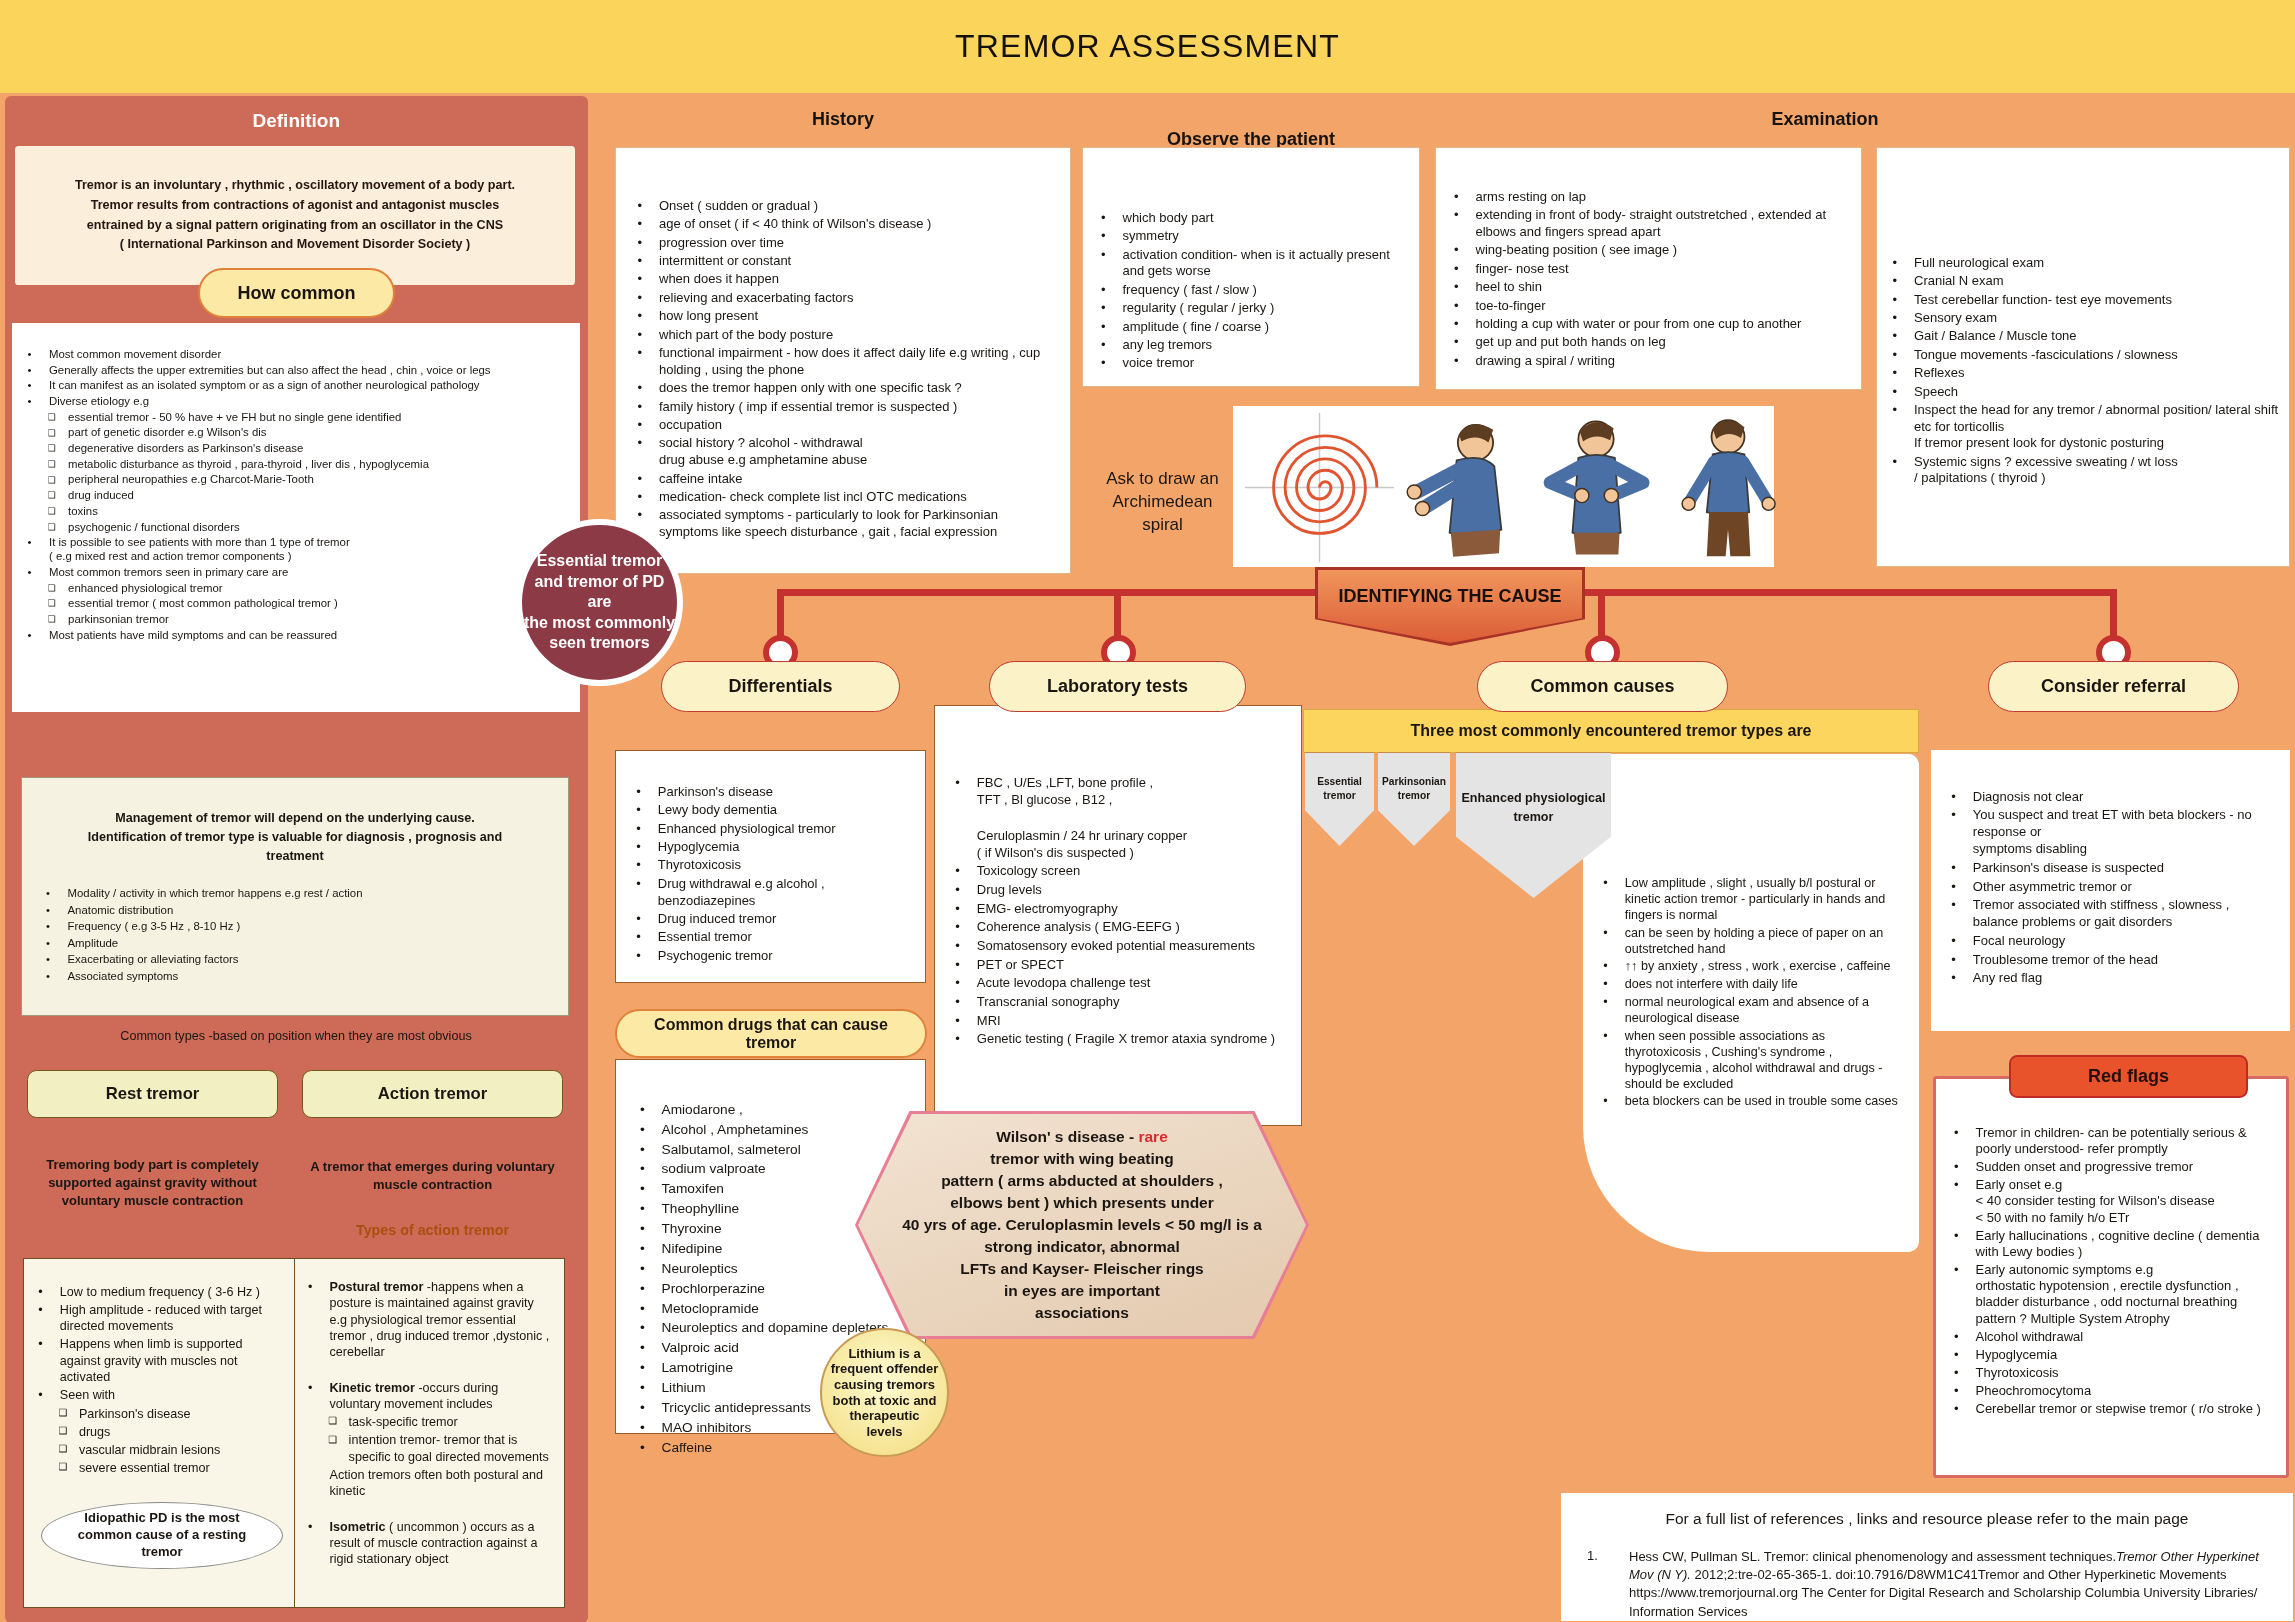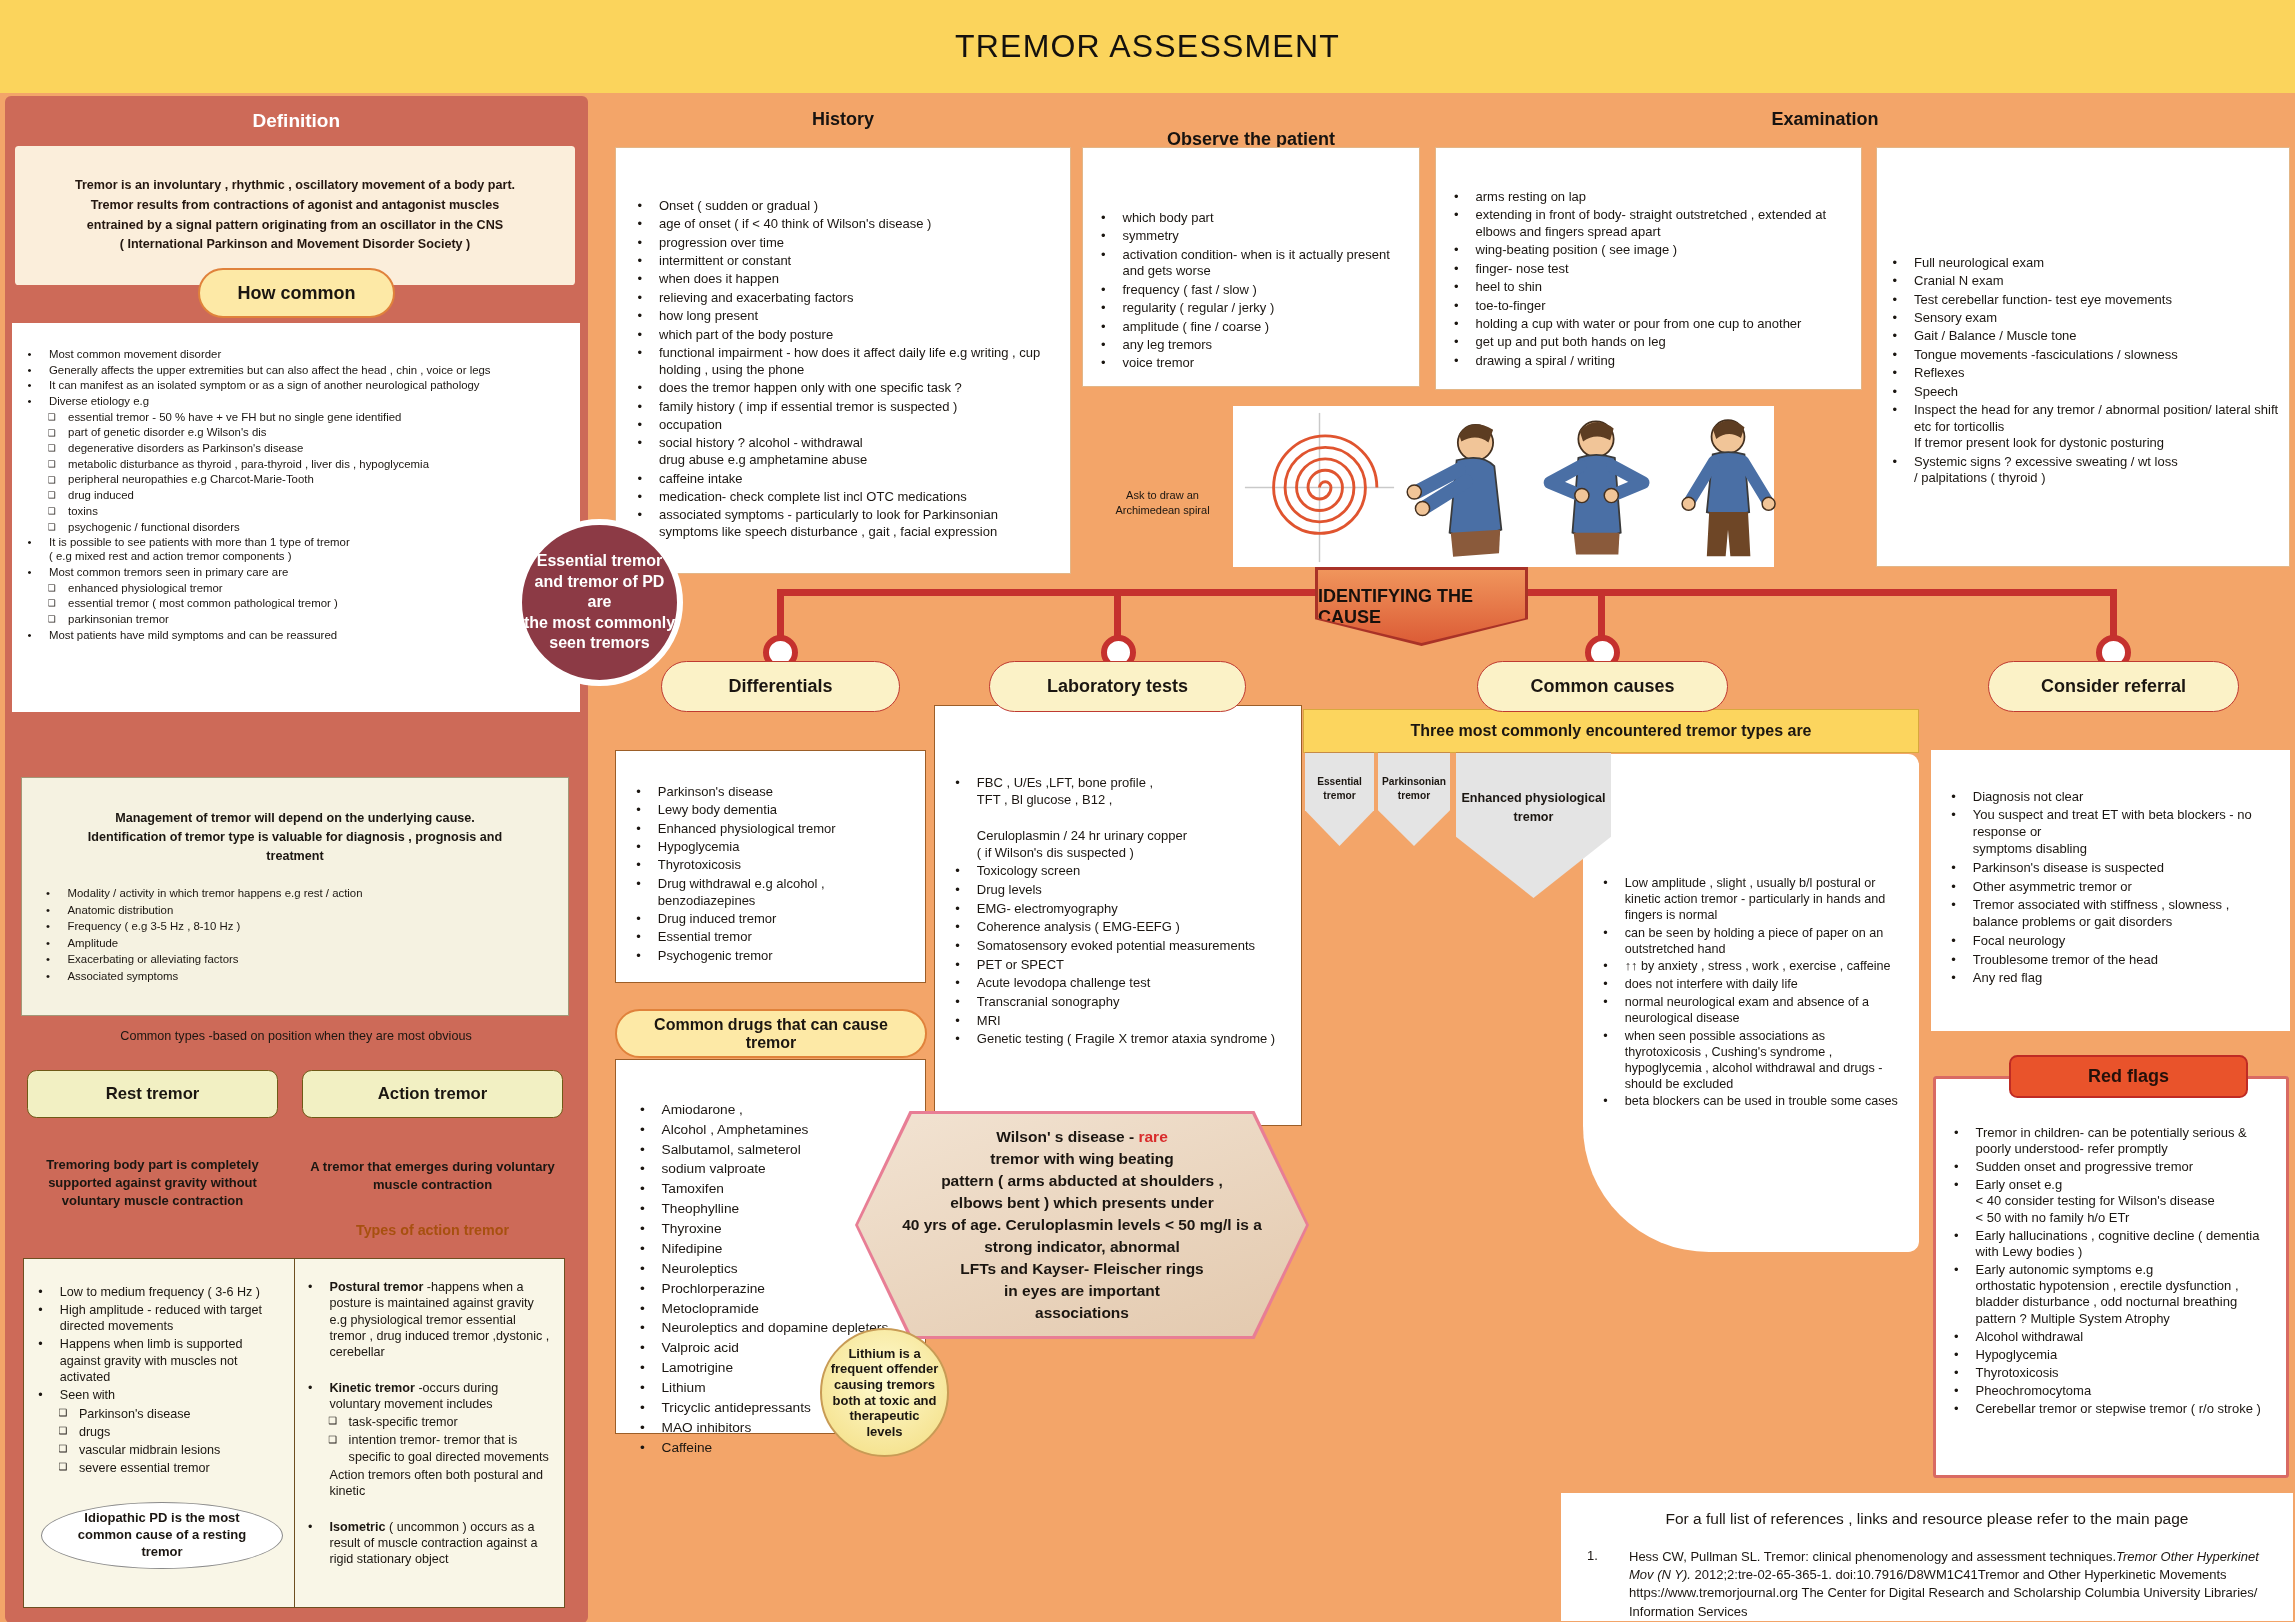--- a/index.html
+++ b/index.html
@@ -335,21 +335,21 @@
       <div class="li b">
         <span class="mk">•</span>
         <span class="tx">any leg tremors</span>
       </div>
       <div class="li b">
         <span class="mk">•</span>
         <span class="tx">voice tremor</span>
       </div>
     </div>
 
-  <div class="abs ctr pre" style="left:1070px;top:475px;width:161px;height:55px;font-size:11px;line-height:1.35;padding-left:24px;">Ask to draw an
+  <div class="abs ctr pre" style="left:1070px;top:475px;width:161px;height:55px;font-size:17px;line-height:1.35;padding-left:24px;">Ask to draw an
 Archimedean spiral</div>
 
   <div class="panel" style="left:1233px;top:406px;width:541px;height:161px;"></div>
   <div class="abs" style="left:1243px;top:411px;width:153px;height:153px;">
     <svg viewBox="-80 -80 160 160" width="153" height="153">
       <line x1="-78" y1="0" x2="78" y2="0" stroke="#C9C9C9" stroke-width="1.5"></line>
       <line x1="0" y1="-78" x2="0" y2="78" stroke="#C9C9C9" stroke-width="1.5"></line>
       <path d="M0 0 a6 6 0 0 1 12 0 a12 12 0 0 1 -24 0 a18 18 0 0 1 36 0 a24 24 0 0 1 -48 0 a30 30 0 0 1 60 0 a36 36 0 0 1 -72 0 a42 42 0 0 1 84 0 a48 48 0 0 1 -96 0 a54 54 0 0 1 108 0" fill="none" stroke="#E0542F" stroke-width="3"></path>
     </svg>
   </div>
@@ -482,21 +482,21 @@
   <div class="flow" style="left:777px;top:589px;width:1340px;height:7.2px;"></div>
   <div class="flow" style="left:777px;top:589px;width:7.2px;height:55px;"></div>
   <div class="flow" style="left:1114px;top:589px;width:7.2px;height:55px;"></div>
   <div class="flow" style="left:1598px;top:589px;width:7.2px;height:55px;"></div>
   <div class="flow" style="left:2110px;top:589px;width:7.2px;height:55px;"></div>
   <div class="dot" style="left:763px;top:635px;"></div>
   <div class="dot" style="left:1101px;top:635px;"></div>
   <div class="dot" style="left:1585px;top:635px;"></div>
   <div class="dot" style="left:2096px;top:635px;"></div>
 
-  <div class="abs" style="left:1315px;top:567px;width:213px;height:79px;z-index:4;clip-path:polygon(0 0,100% 0,100% 66%,50% 100%,0 66%);background:#A93227;">
+  <div class="abs" style="left:1315px;top:567px;width:270px;height:79px;z-index:4;clip-path:polygon(0 0,100% 0,100% 66%,50% 100%,0 66%);background:#A93227;">
     <div class="abs" style="left:3px;top:3px;right:3px;bottom:3px;clip-path:polygon(0 0,100% 0,100% 66%,50% 100%,0 66%);
          background:linear-gradient(#F0955C,#DC5C36);display:flex;justify-content:center;">
       <span style="font-weight:bold;font-size:18px;margin-top:15.5px;color:#17100c;">IDENTIFYING THE CAUSE</span>
     </div>
   </div>
 
   <div class="oval" style="left:661px;top:661px;width:239px;">Differentials</div>
   <div class="oval" style="left:989px;top:661px;width:257px;">Laboratory tests</div>
   <div class="oval" style="left:1477px;top:661px;width:251px;">Common causes</div>
   <div class="oval" style="left:1988px;top:661px;width:251px;">Consider referral</div>

